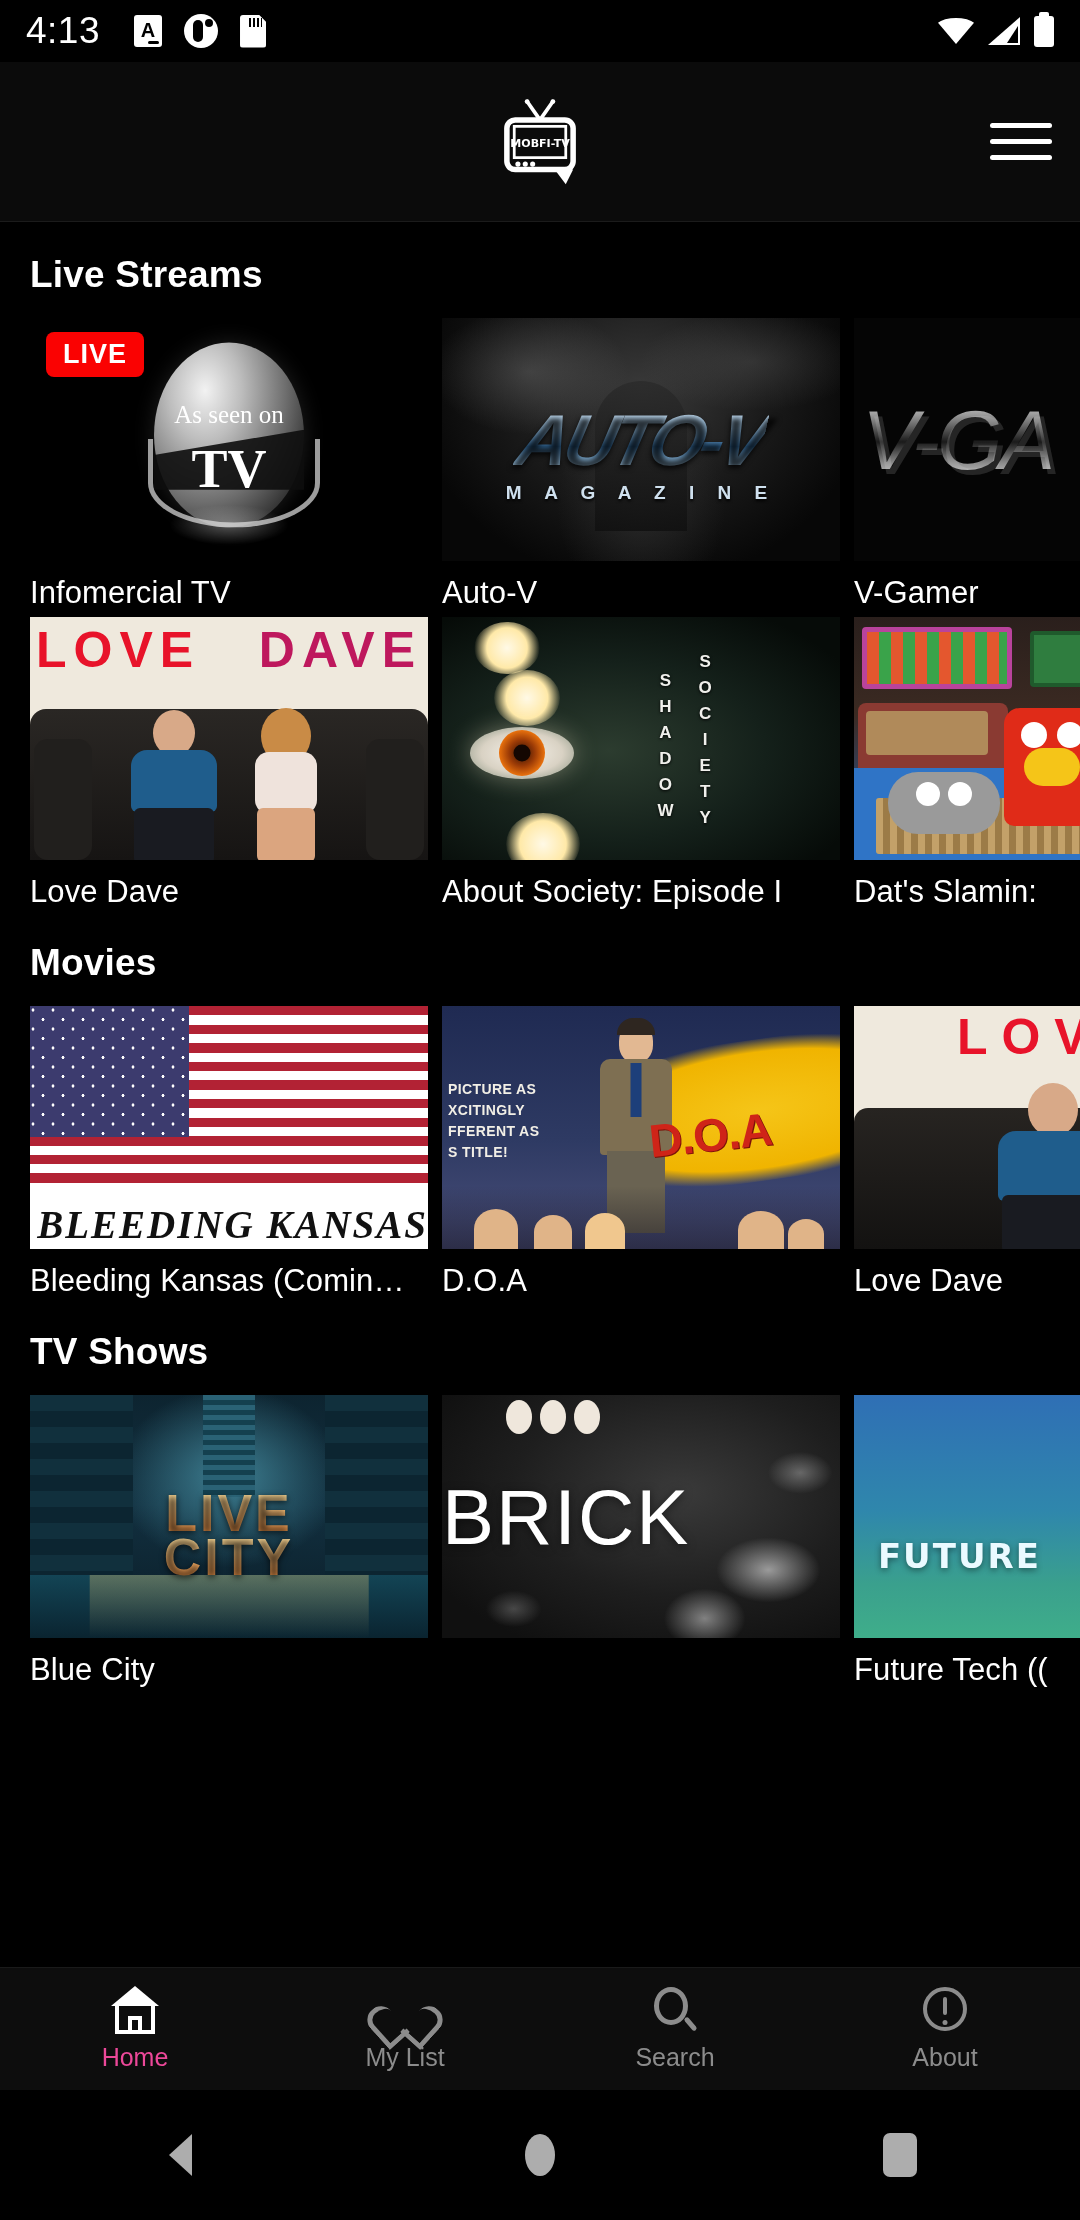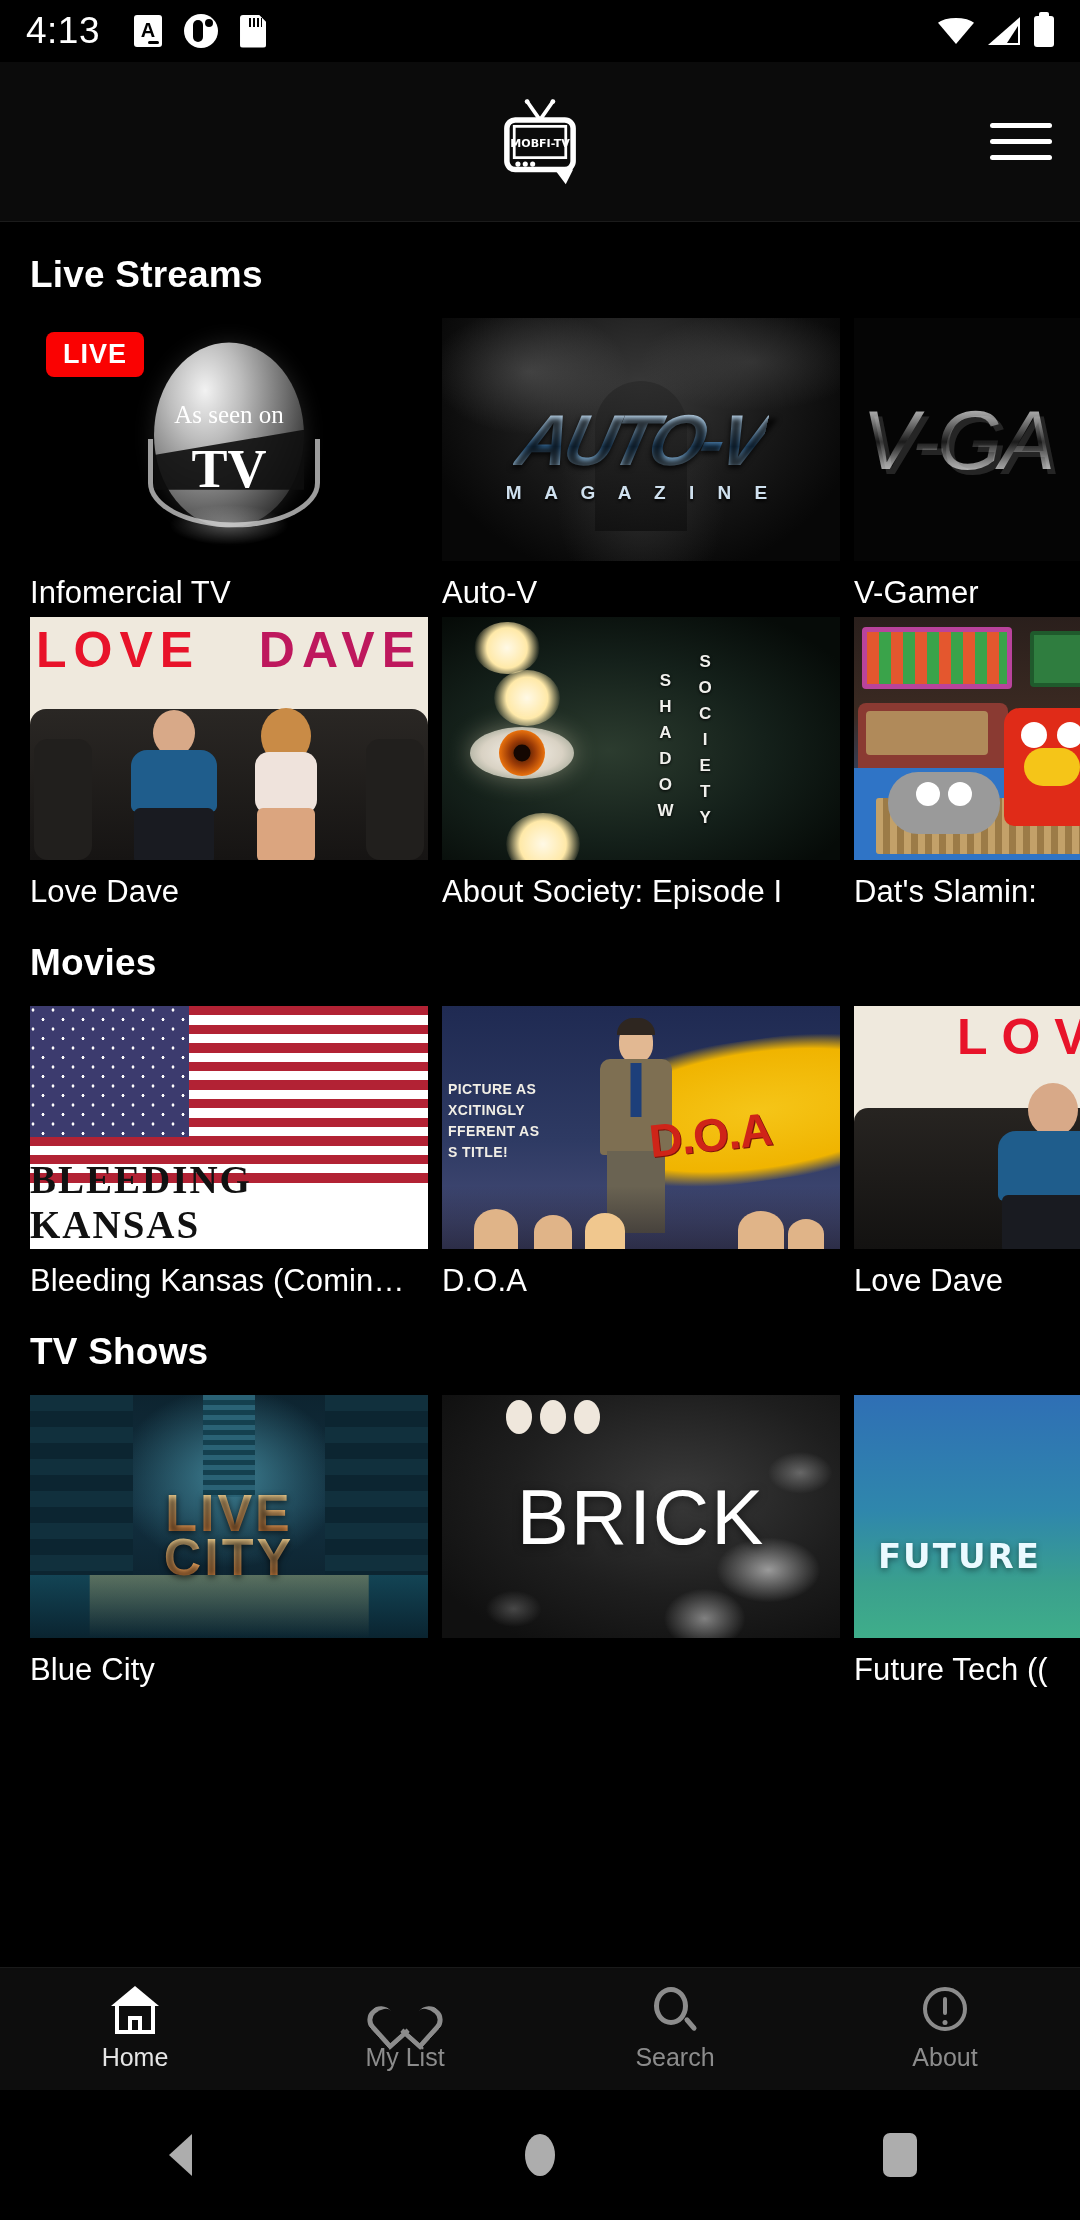--- a/index.html
+++ b/index.html
@@ -220,23 +220,23 @@
   
   .a-bk{background:#fff;}
   .bk-flag{position:absolute;left:0;top:0;width:100%;height:74%;
      background:repeating-linear-gradient(180deg,#b22234 0 9.3px,#fff 9.3px 18.6px);}
   .bk-union{position:absolute;left:0;top:0;width:40%;height:53.8%;background:#3c3b6e;
      background-image:
        radial-gradient(circle,#fff 1.4px,transparent 1.6px),
        radial-gradient(circle,#fff 1.4px,transparent 1.6px);
      background-size:20px 19px,20px 19px;
      background-position:3px 4px,13px 13.5px;}
-  .bk-title{position:absolute;left:0;bottom:2px;width:100%;text-align:left;
+  .bk-title{position:absolute;left:0;bottom:2px;width:100%;text-align:right;
      font-size:39px;font-weight:700;color:#111;letter-spacing:2px;
-     font-family:"Liberation Serif",serif;}
+     font-family:"Liberation Serif",serif;font-style:italic;}
 
   
   .a-doa{background:linear-gradient(180deg,#1f2a52 0%,#2e3a63 55%,#4a4f7a 100%);}
   .doa-burst{position:absolute;left:46%;top:12%;width:84%;height:58%;
      background:radial-gradient(ellipse at 40% 50%,#f5c518 0%,#f0b400 58%,rgba(240,180,0,0) 72%);
      transform:rotate(-8deg);}
   .doa-txt{position:absolute;left:52%;top:42%;font-size:46px;font-weight:700;color:#cf2418;
      letter-spacing:-1px;transform:rotate(-6deg);text-shadow:1px 1px 0 #7a1109;}
   .doa-tag{position:absolute;left:6px;top:30%;font-size:14px;font-weight:700;color:#f2efe6;
      line-height:21px;letter-spacing:.4px;}
@@ -305,21 +305,21 @@
       radial-gradient(ellipse 80px 50px at 82% 72%,rgba(255,255,255,.55),transparent 65%),
       radial-gradient(ellipse 60px 44px at 66% 92%,rgba(255,255,255,.45),transparent 68%),
       radial-gradient(ellipse 46px 30px at 90% 32%,rgba(255,255,255,.30),transparent 70%),
       radial-gradient(ellipse 40px 26px at 18% 88%,rgba(255,255,255,.22),transparent 70%);}
   .br-pills{position:absolute;left:16%;top:2%;width:40%;height:22%;}
   .br-pills i{position:absolute;top:0;width:26px;height:34px;border-radius:50%;
      background:#efe7dc;}
   .br-pills i:nth-child(1){left:0;} .br-pills i:nth-child(2){left:34px;}
   .br-pills i:nth-child(3){left:68px;}
   .br-word{position:absolute;left:0;top:50%;transform:translateY(-50%);width:100%;
-     text-align:center;font-size:78px;font-weight:400;color:#fff;letter-spacing:2px;
+     font-size:78px;font-weight:400;color:#fff;letter-spacing:2px;
      line-height:1;text-shadow:0 2px 10px rgba(0,0,0,.5);}
 
   
   .a-ft{background:linear-gradient(180deg,#2f6fb5 0%,#2f87ac 48%,#3aa08d 78%,#3fae8a 100%);}
   .ft-circuit{position:absolute;right:-6%;top:6%;width:62%;height:92%;
      background:
        linear-gradient(90deg,rgba(120,230,225,.55) 0 3px,transparent 3px 22px),
        linear-gradient(180deg,rgba(120,230,225,.45) 0 3px,transparent 3px 26px);
      clip-path:polygon(52% 0,100% 0,100% 100%,20% 100%,30% 60%,44% 38%,40% 16%);
      opacity:.85;}
@@ -332,21 +332,21 @@
 
   
   .tabbar{
     position:absolute; left:0; bottom:130px; width:1080px; height:123px;
     background:#0d0d0d; display:flex; align-items:center;
     border-top:1px solid #1a1a1a;
   }
   .tab{ flex:1; display:flex; flex-direction:column; align-items:center; gap:9px;
         cursor:pointer; }
   .tab .lbl{ font-size:25px; color:#8c8c8c; }
-  .tab.active .lbl{ color:#e5e5e5; }
+  .tab.active .lbl{ color:#ec4899; }
   .ti{ width:48px;height:48px; position:relative; }
 
   .ti-home{ }
   .ti-home .roof{position:absolute;left:50%;top:0;transform:translateX(-50%);
      width:0;height:0;border-left:24px solid transparent;border-right:24px solid transparent;
      border-bottom:20px solid #fff;}
   .ti-home .base{position:absolute;left:4px;top:18px;width:40px;height:30px;
      border:4px solid #fff;border-top:none;}
   .ti-home .door{position:absolute;left:50%;bottom:0;transform:translateX(-50%);
      width:14px;height:18px;border:4px solid #fff;border-bottom:none;}

